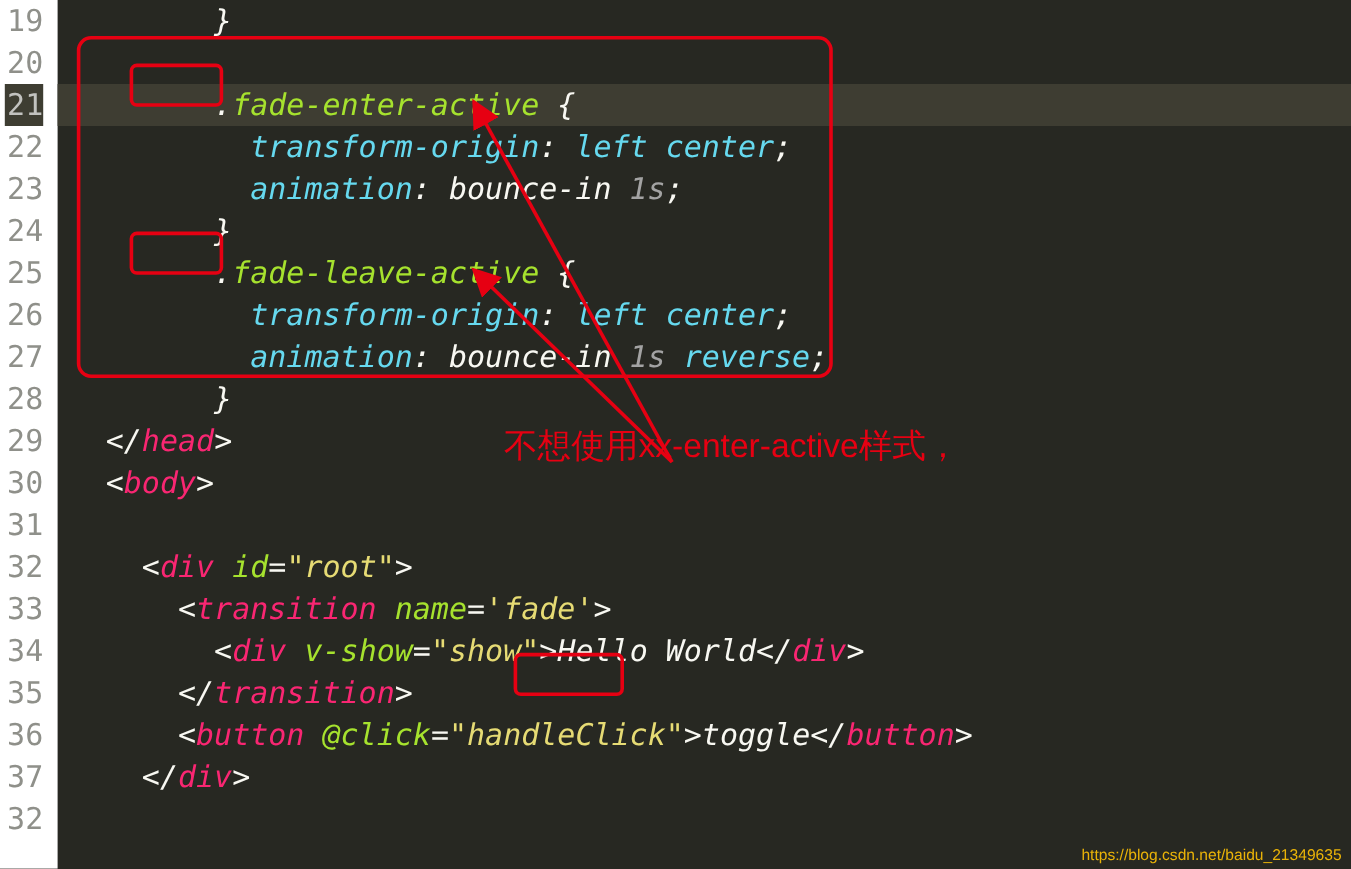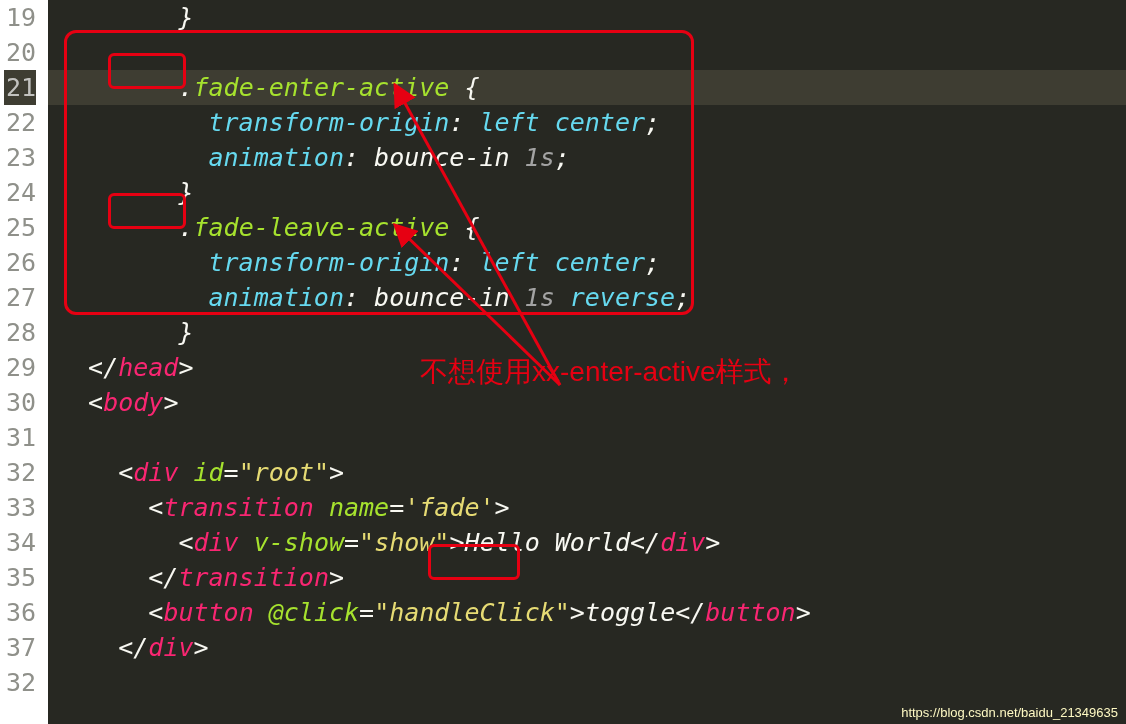--- a/index.html
+++ b/index.html
@@ -85,21 +85,21 @@
     font-family: Liberation Sans, sans-serif;
     font-size: 28px;
     line-height: 40px;
   }
 
   .watermark {
     position: absolute;
     right: 8px;
     bottom: 4px;
     font-size: 13px;
-    color: #fef9c3;
+    color: #eab308;
     font-style: normal;
     font-family: Arial, sans-serif;
   }
 </style>
 </head>
 <body>
 
 <div class="editor">
   <div class="gutter">
     <div class="ln">19</div>

